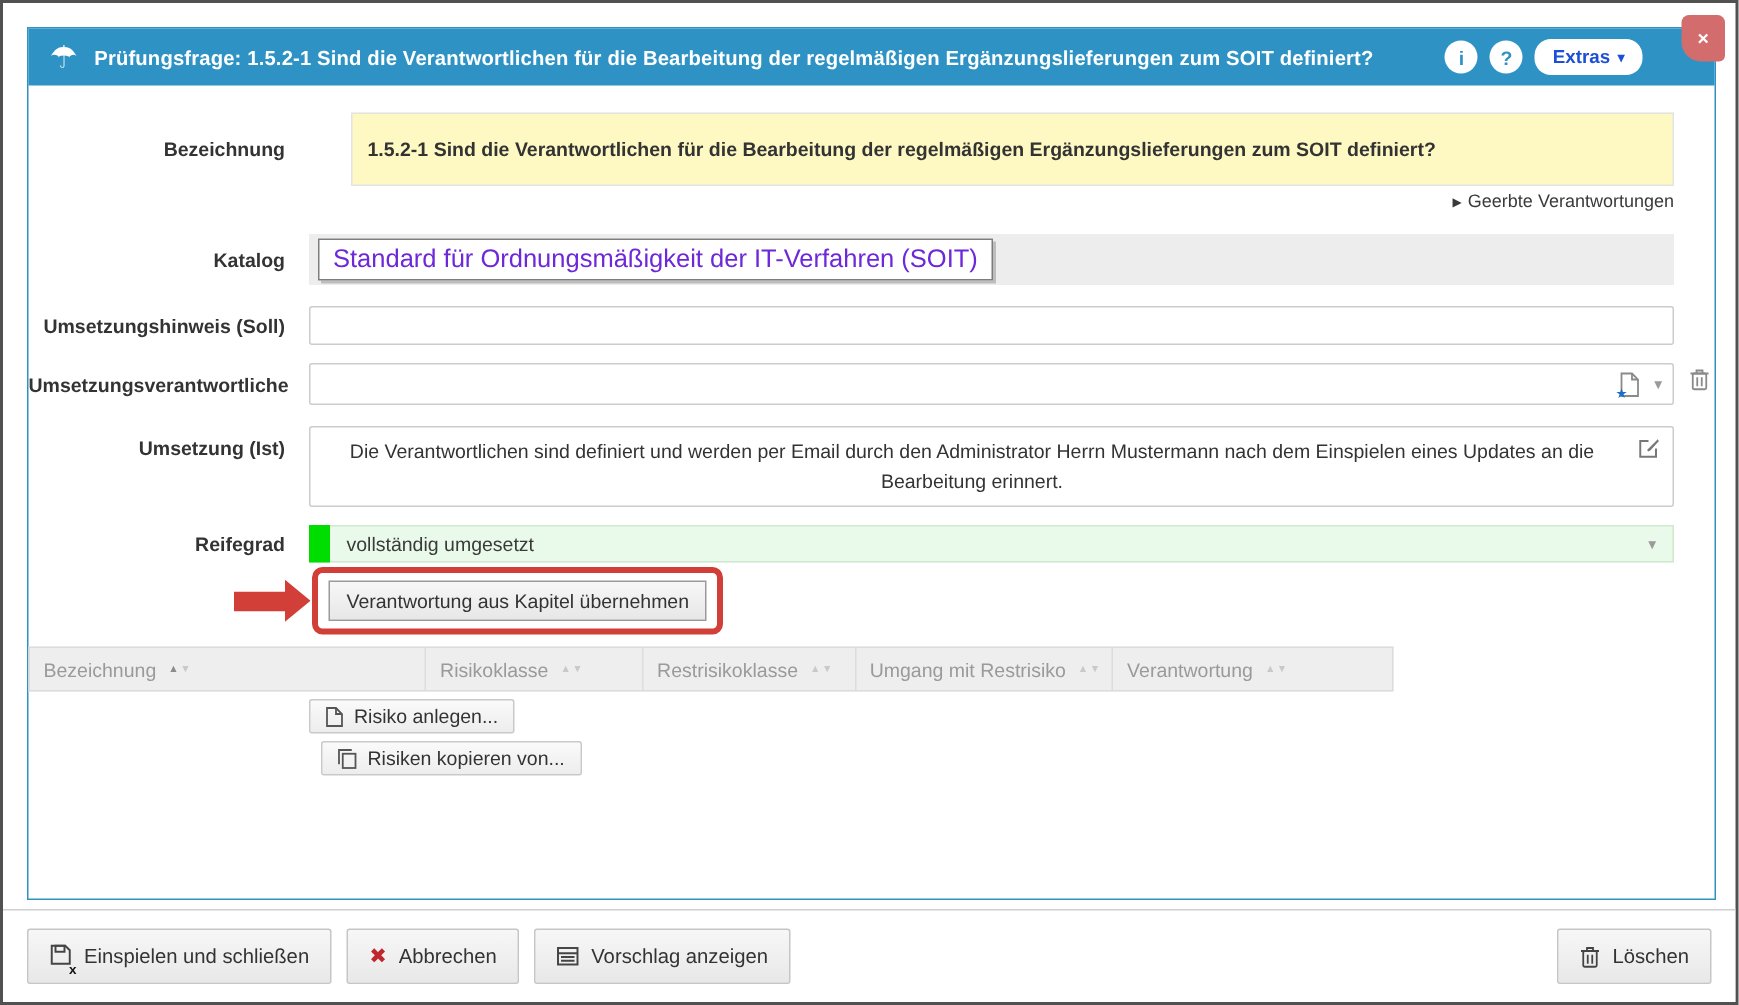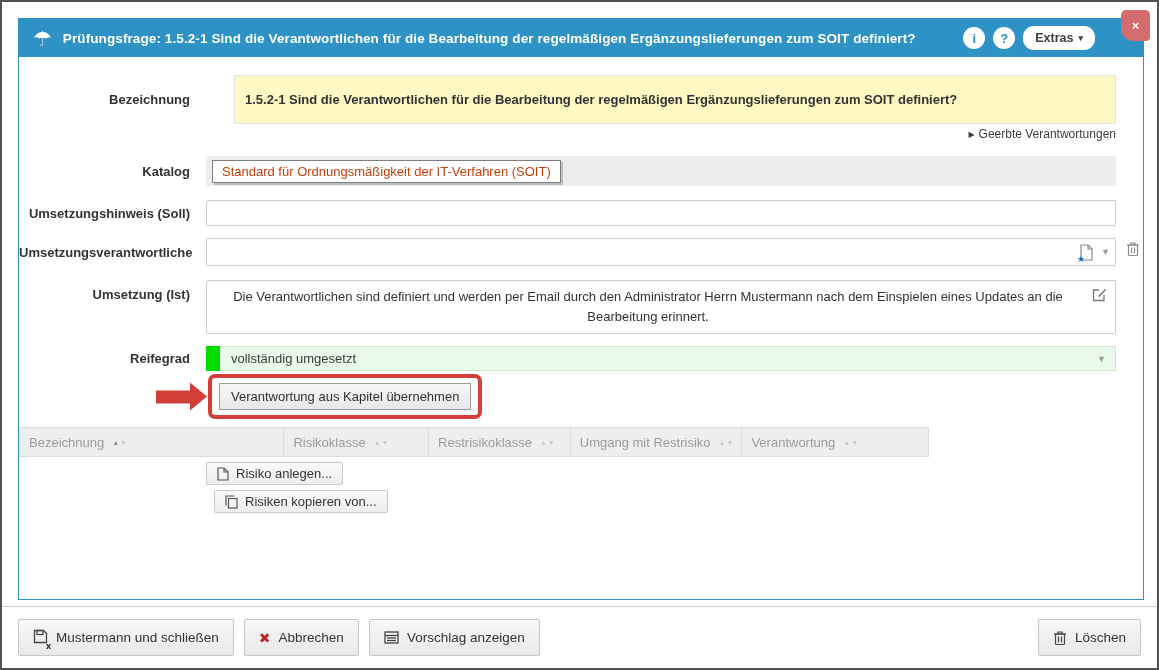--- a/index.html
+++ b/index.html
@@ -24,21 +24,21 @@
   }
   .umbrella { font-size:21px; line-height:1; margin-right:11px; }
   .dlg-title { font-weight:bold; font-size:13.5px; letter-spacing:.1px; }
   .hdr-right { margin-left:auto; display:flex; align-items:center; gap:8px; padding-right:34px; }
   .circle-btn {
     width:22px; height:22px; border-radius:50%; background:#fff; color:#2e93c4;
     display:flex; align-items:center; justify-content:center;
     font-weight:bold; font-size:13px; cursor:pointer;
   }
   .extras-btn {
-    background:#fff; color:#404040; border:none; border-radius:11px;
+    background:#fff; color:#1d4ed8; border:none; border-radius:11px;
     height:22px; padding:12px 12px; font-weight:bold; font-size:12.5px;
     display:flex; align-items:center; gap:5px; cursor:pointer;
   }
   .extras-caret { font-size:9px; }
   .close-btn {
     position:absolute; top:-9px; right:-7px; width:29px; height:31px;
     background:#d36c6c; color:#fff; border:none; cursor:pointer;
     border-radius:5px 5px 4px 13px;
     font-size:13px; font-weight:bold; line-height:31px; text-align:center;
   }
@@ -72,21 +72,21 @@
   .inherit-link {
     display:block; text-align:right; color:#3a3a3a; font-size:12px;
     text-decoration:none; cursor:pointer;
   }
   .inherit-link .tri { font-size:8px; margin-right:4px; vertical-align:1px; }
 
   .strip-row { margin-top:15px; }
   .gray-strip { background:#ededed; padding:3px 0 3px 6px; min-height:30px; display:flex; align-items:center; }
   .chip-btn {
     background:#fff; border:1px solid #7d7d7d; box-shadow:2px 2px 0 #bdbdbd;
-    padding:3px 9px; font-size:13px; color:#c2410c; cursor:pointer; white-space:nowrap;
+    padding:3px 9px; font-size:17px; color:#6d28d9; cursor:pointer; white-space:nowrap;
   }
 
   .input-row { margin-top:14px; }
   .text-input {
     width:100%; height:26px; border:1px solid #ccc; border-radius:2px;
     padding:0 8px; font:inherit; color:#333; background:#fff;
   }
   .verantw-row { margin-top:12px; }
   .verantw-wrap { position:relative; }
   .verantw-wrap .text-input { height:28px; padding-right:60px; }
@@ -369,21 +369,21 @@
 
   <div class="footer">
     <button class="f-btn">
       <span class="savex">
         <svg width="15" height="15" viewBox="0 0 15 15" fill="none" stroke="currentColor" stroke-width="1.3">
           <path d="M1.5 1.5 h9 l3 3 v9 h-12 z"></path>
           <rect x="4" y="1.5" width="6" height="4"></rect>
         </svg>
         <span class="mini-x">x</span>
       </span>
-      <span>Mustermann und schließen</span>
+      <span>Einspielen und schließen</span>
     </button>
     <button class="f-btn">
       <span class="red-x">✖</span>
       <span>Abbrechen</span>
     </button>
     <button class="f-btn">
       <svg width="15" height="13" viewBox="0 0 15 13" fill="none" stroke="currentColor" stroke-width="1.3">
         <rect x="1" y="1" width="13" height="11"></rect>
         <line x1="1" y1="4.5" x2="14" y2="4.5"></line>
         <line x1="3" y1="7" x2="12" y2="7"></line>

